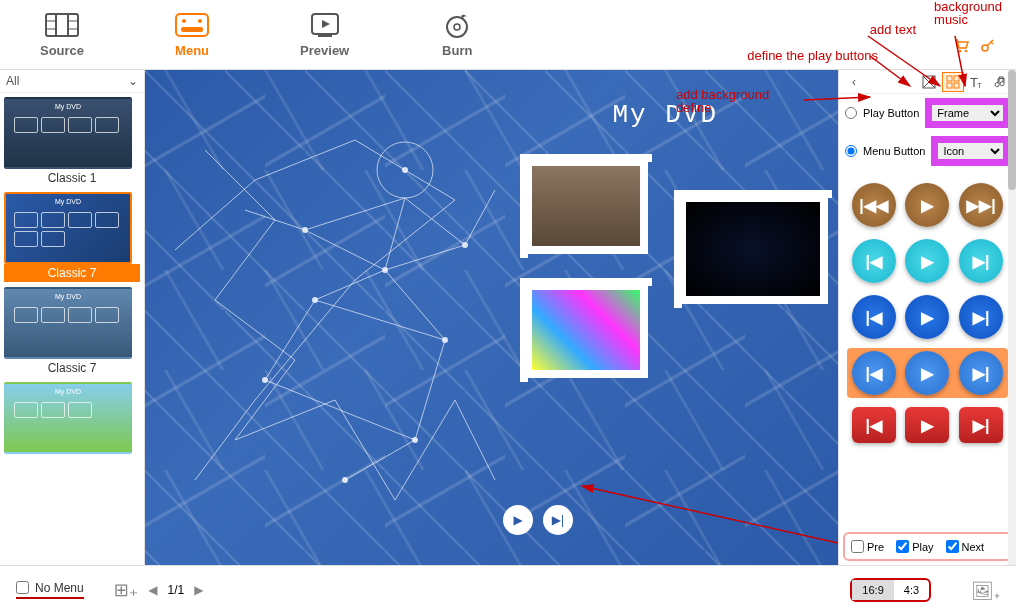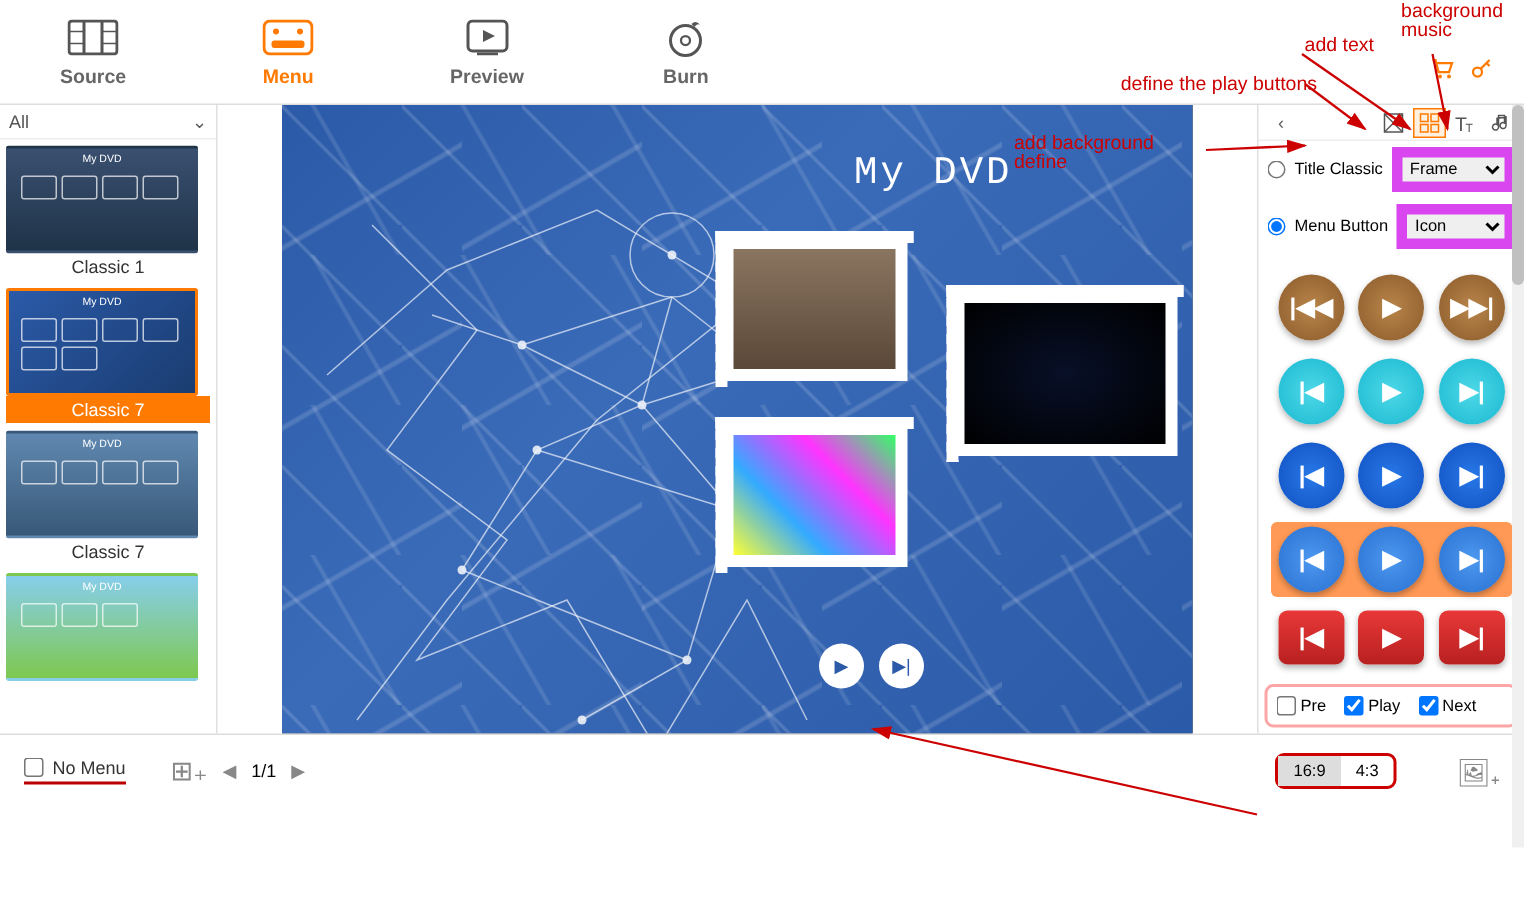--- a/index.html
+++ b/index.html
@@ -4,21 +4,21 @@
 <style>
 * { box-sizing: border-box; margin: 0; padding: 0; }
 body { font-family: Arial, sans-serif; font-size: 12px; background: #fff; width: 1016px; height: 613px; overflow: hidden; position: relative; }
 .top-nav { display: flex; height: 70px; border-bottom: 1px solid #ddd; padding: 0 40px; gap: 90px; align-items: center; font-weight: bold; }
 .nav-item { display: flex; flex-direction: column; align-items: center; cursor: pointer; color: #666; gap: 5px; }
 .nav-item.active { color: #ff7a00; }
 .nav-icon { width: 36px; height: 26px; display: flex; align-items: center; justify-content: center; }
 .nav-label { font-size: 13px; }
 .top-right { position: absolute; right: 20px; top: 38px; display: flex; gap: 10px; color: #ff7a00; }
 
-.main { display: flex; height: 419px; gap: 43px; }
+.main { display: flex; height: 495px; }
 
 .sidebar { width: 145px; border-right: 1px solid #e0e0e0; display: flex; flex-direction: column; }
 .sidebar-head { padding: 4px 6px; display: flex; justify-content: space-between; align-items: center; border-bottom: 1px solid #eee; color: #555; }
 .sidebar-scroll { flex: 1; overflow-y: auto; padding: 4px; }
 .tmpl { margin-bottom: 5px; text-align: center; cursor: pointer; }
 .tmpl-thumb { width: 128px; height: 72px; border: 2px solid transparent; border-radius: 2px; background: #345; position: relative; overflow: hidden; }
 .tmpl.active .tmpl-thumb { border-color: #ff7a00; }
 .tmpl-label { font-size: 12px; color: #333; padding: 2px 0; }
 .tmpl.active .tmpl-label { background: #ff7a00; color: #fff; padding: 2px 4px; }
 
@@ -291,21 +291,21 @@
           </svg>
         </div>
       <div class="icon-btn">
           <svg width="14" height="14">
             <path d="M5 2v8a2 2 0 11-1-2V4l6-1v6a2 2 0 11-1-2V2z" fill="none" stroke="#555"></path>
           </svg>
         </div>
     </div>
     <div class="right-row">
       <input type="radio" class="radio" style="">
-      <span>Title Classic</span>
+      <span>Play Button</span>
       <select><option>Frame</option></select>
     </div>
     <div class="right-row">
       <input type="radio" class="radio" checked="" style="">
       <span>Menu Button</span>
       <select><option>Icon</option></select>
     </div>
     <div class="button-grid">
       <div class="btn-row">
           <div class="dvd-btn wood">|◀◀</div>

